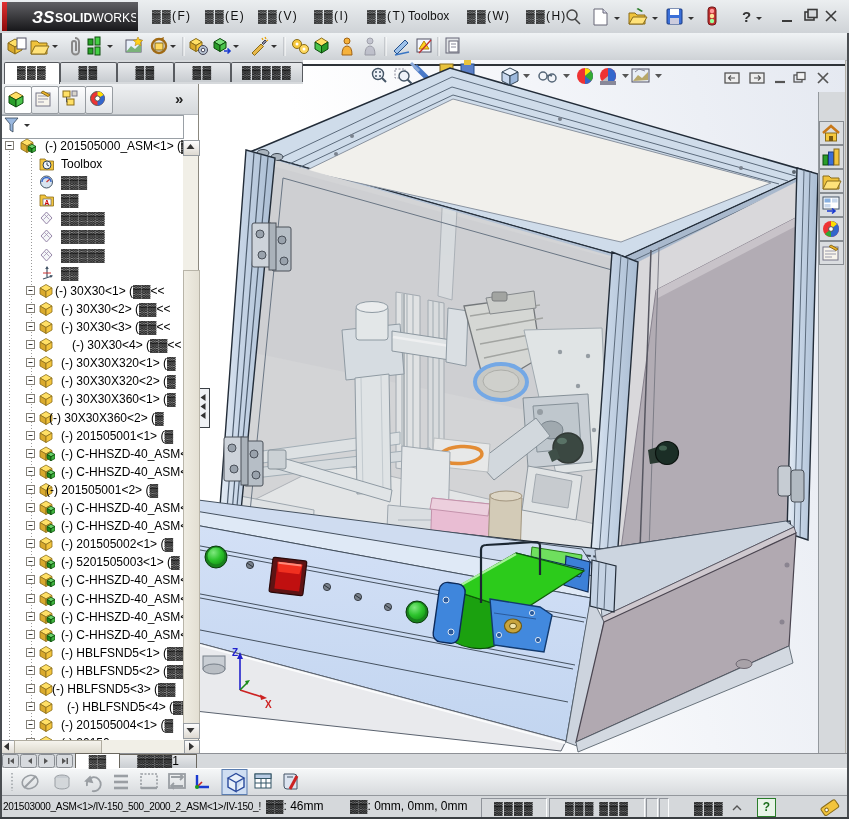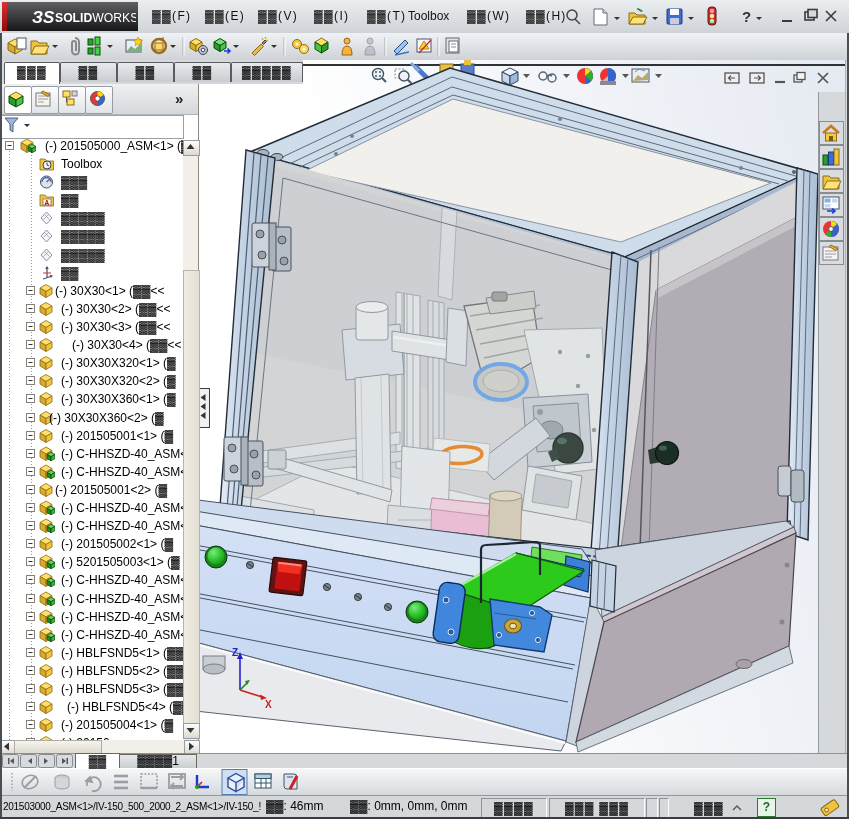--- a/index.html
+++ b/index.html
@@ -783,21 +783,21 @@
         </svg>
         <span class="a" style="left:61px">(-) C-HHSZD-40_ASM&lt;2</span>
       </div>
 <div class="a trow" style="top:344px">
         <svg class="a" style="left:26px;top:4px" width="9" height="9">
           <use href="#ibox"></use>
         </svg>
         <svg class="a" style="left:39px;top:1px" width="16" height="16">
           <use href="#ipart"></use>
         </svg>
-        <span class="a" style="left:55px">(-) 201505001&lt;2&gt; (▓</span>
+        <span class="a" style="left:46px">(-) 201505001&lt;2&gt; (▓</span>
       </div>
 <div class="a trow" style="top:362px">
         <svg class="a" style="left:26px;top:4px" width="9" height="9">
           <use href="#ibox"></use>
         </svg>
         <svg class="a" style="left:39px;top:1px" width="16" height="16">
           <use href="#iasm"></use>
         </svg>
         <span class="a" style="left:61px">(-) C-HHSZD-40_ASM&lt;3</span>
       </div>
@@ -882,21 +882,21 @@
         </svg>
         <span class="a" style="left:61px">(-) HBLFSND5&lt;2&gt; (▓▓</span>
       </div>
 <div class="a trow" style="top:543px">
         <svg class="a" style="left:26px;top:4px" width="9" height="9">
           <use href="#ibox"></use>
         </svg>
         <svg class="a" style="left:39px;top:1px" width="16" height="16">
           <use href="#ipart"></use>
         </svg>
-        <span class="a" style="left:61px">(-) HBLFSND5&lt;3&gt; (▓▓</span>
+        <span class="a" style="left:52px">(-) HBLFSND5&lt;3&gt; (▓▓</span>
       </div>
 <div class="a trow" style="top:561px">
         <svg class="a" style="left:26px;top:4px" width="9" height="9">
           <use href="#ibox"></use>
         </svg>
         <svg class="a" style="left:39px;top:1px" width="16" height="16">
           <use href="#ipart"></use>
         </svg>
         <span class="a" style="left:67px">(-) HBLFSND5&lt;4&gt; (▓▓</span>
       </div>

